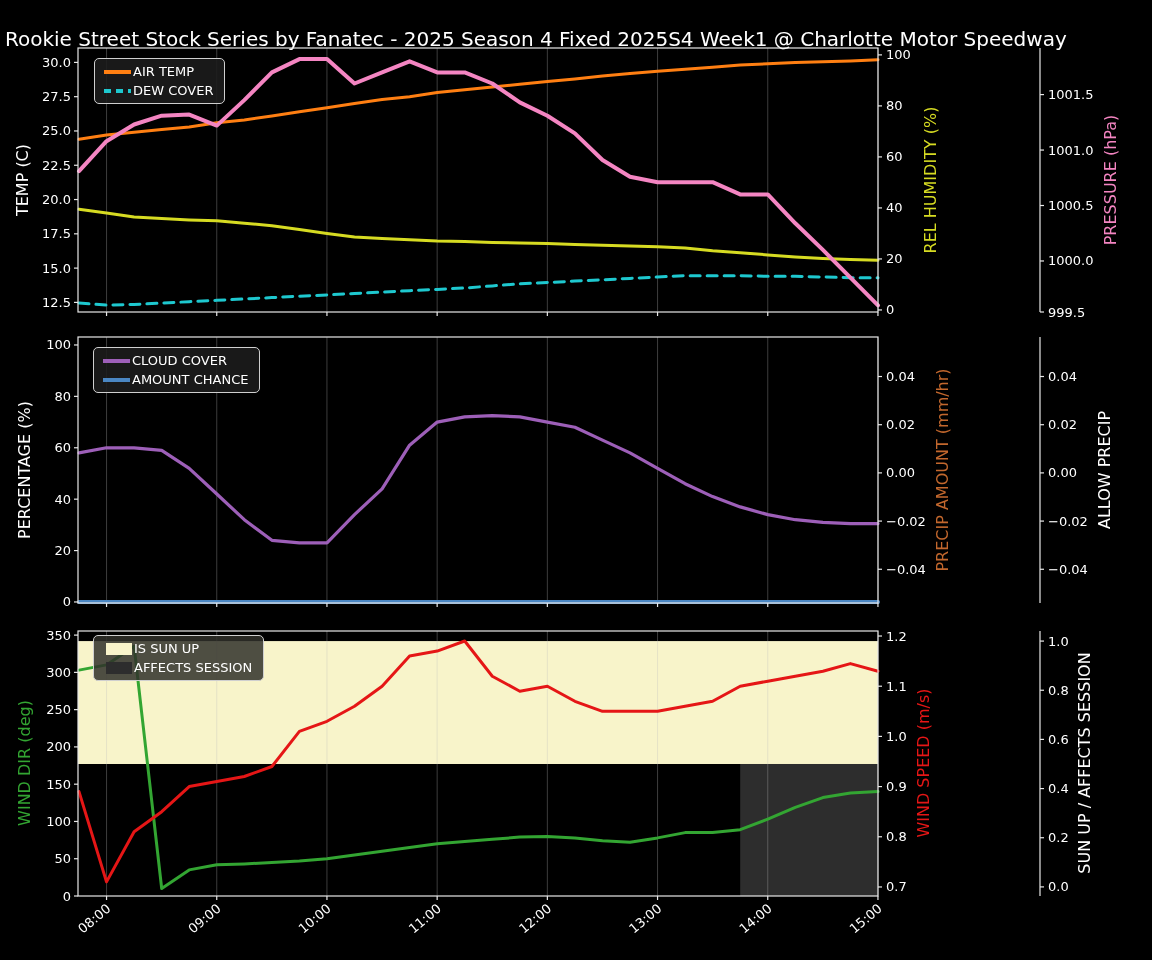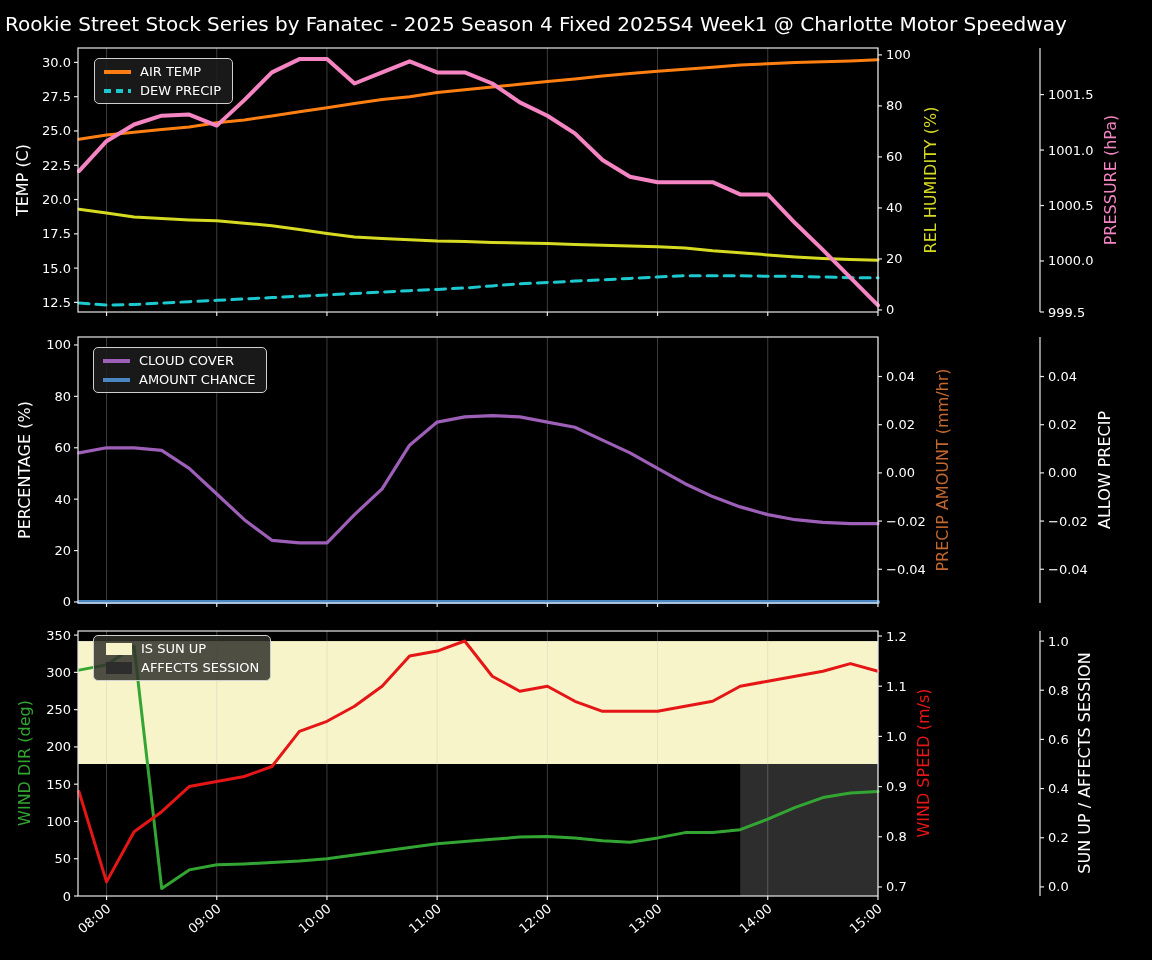--- a/index.html
+++ b/index.html
@@ -1,23 +1,23 @@
 <!DOCTYPE html>
 <html><head>
 <meta charset="utf-8">
 <style>
   html,body{margin:0;padding:0;background:#000;}
   body{width:1152px;height:960px;overflow:hidden;font-family:"DejaVu Sans","Liberation Sans",sans-serif;}
   #stage{position:relative;width:1152px;height:960px;background:#000;color:#fff;}
   #plot-svg{position:absolute;left:0;top:0;}
-  .chart-title{position:absolute;left:5px;top:12px;font-size:20px;color:#fff;white-space:nowrap;}
+  .chart-title{position:absolute;left:5px;top:27px;font-size:20px;color:#fff;white-space:nowrap;}
   .legend{position:absolute;display:flex;flex-direction:column;gap:4px;
           background:rgba(28,28,28,0.88);border:1.4px solid #cfcfcf;border-radius:5px;
           padding:5px 11px 5px 9px;font-size:13px;color:#fff;z-index:5;}
-  .legend-row{display:flex;align-items:center;gap:9px;white-space:nowrap;}
+  .legend-row{display:flex;align-items:center;gap:2px;white-space:nowrap;}
   .lg-line{width:27px;height:4px;flex:0 0 27px;}
   .lg-dash{width:27px;height:4px;flex:0 0 27px;}
   .lg-patch{width:26px;height:12px;flex:0 0 26px;}
   .vlabel{position:absolute;font-size:16px;white-space:nowrap;transform:translate(-50%,-50%) rotate(-90deg);}
 </style>
 </head>
 <body>
 
 <div id="stage">
 
@@ -208,21 +208,21 @@
       <text x="882.95" y="910" fill="#ffffff" font-size="13" text-anchor="end" transform="rotate(-40 882.95 910)" font-family="DejaVu Sans, Liberation Sans, sans-serif">15:00</text>
     </svg>
 
   <div class="legend" style="left:94px;top:58px;">
     <div class="legend-row">
       <span class="lg-line" style="background: rgb(255, 127, 18);"></span>
       <span>AIR TEMP</span>
     </div>
     <div class="legend-row">
       <span class="lg-dash" style="background: repeating-linear-gradient(90deg, rgb(30, 200, 207) 0px, rgb(30, 200, 207) 7px, transparent 7px, transparent 12px);"></span>
-      <span>DEW PRECIP</span>
+      <span>DEW COVER</span>
     </div>
   </div>
 
   <div class="legend" style="left:93px;top:347px;text-align:right;">
     <div class="legend-row">
       <span class="lg-line" style="background: rgb(157, 95, 184);"></span>
       <span>CLOUD COVER</span>
     </div>
     <div class="legend-row">
       <span class="lg-line" style="background: rgb(74, 134, 194);"></span>

